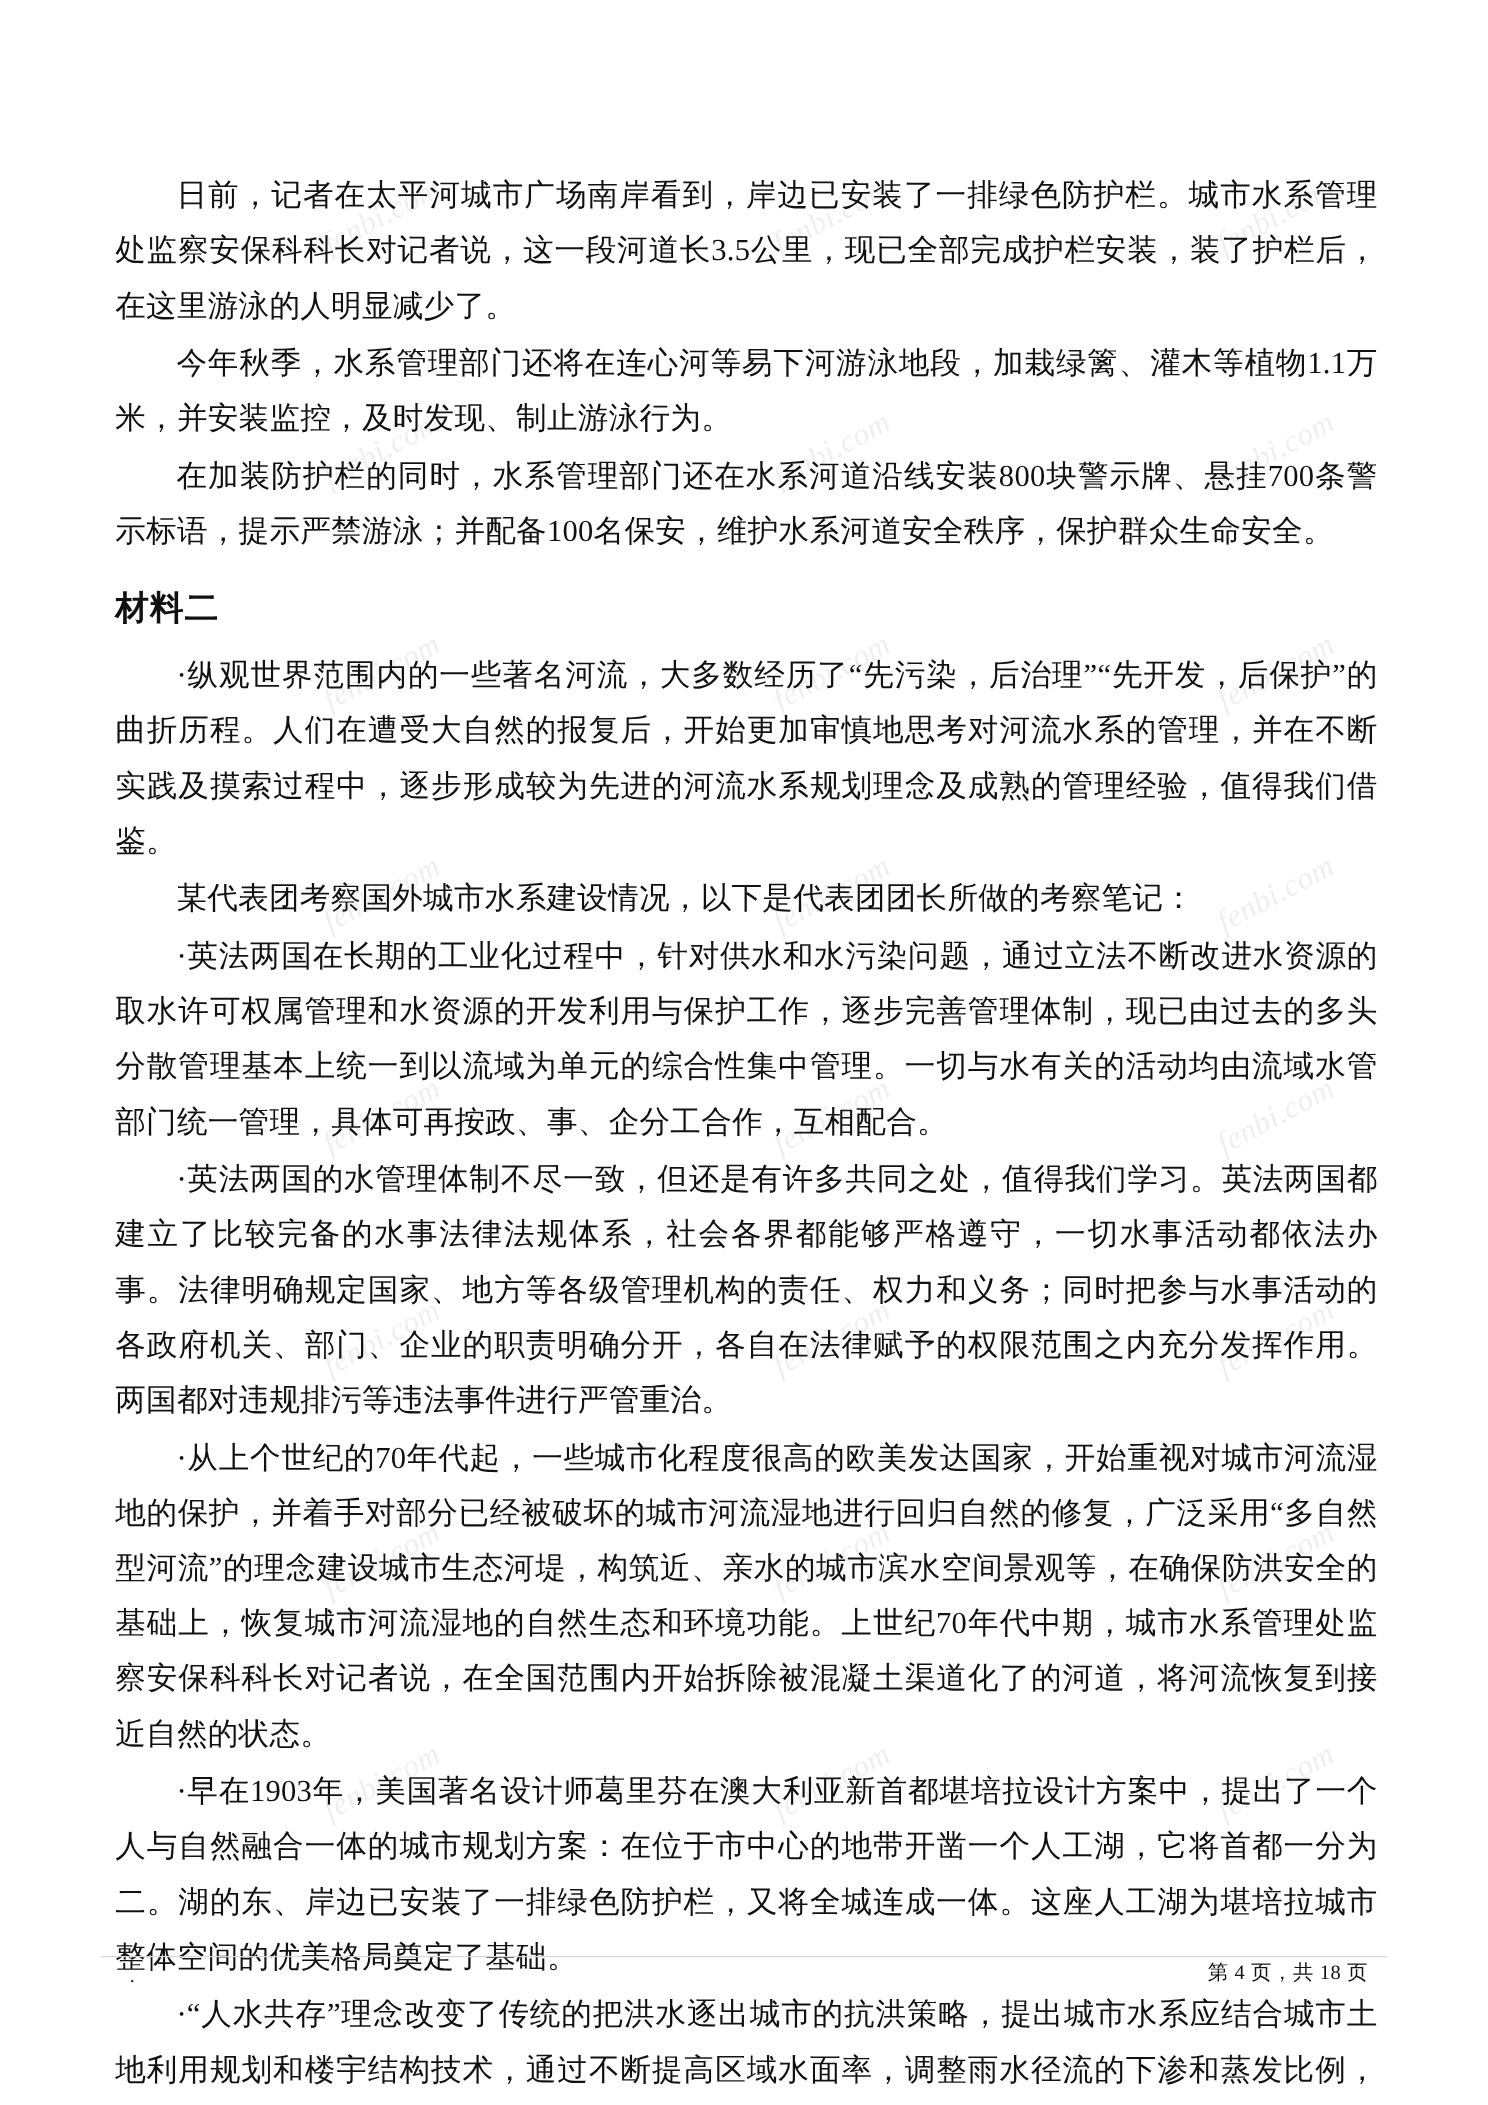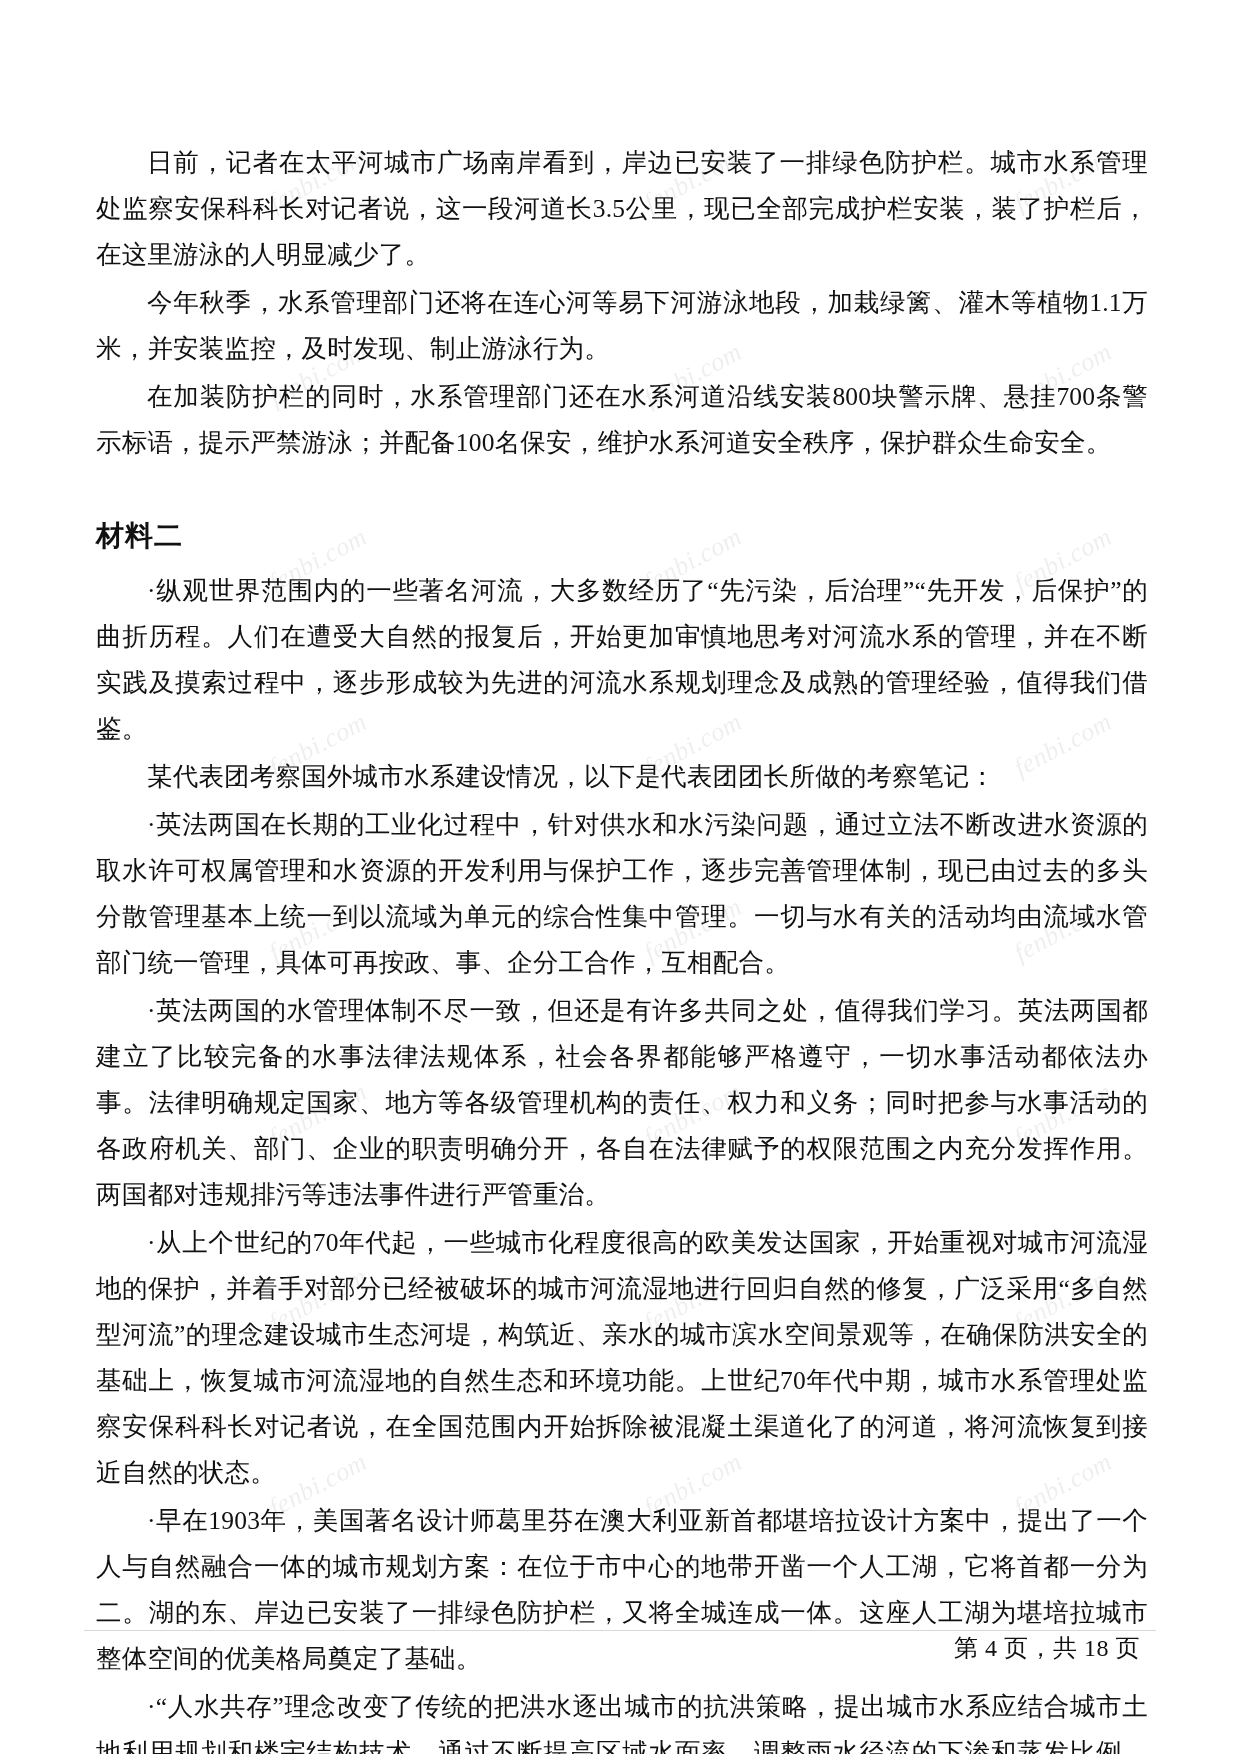--- a/index.html
+++ b/index.html
@@ -53,21 +53,21 @@
     text-justify: inter-ideograph;
     text-indent: 2em;
     letter-spacing: 0.2px;
     font-family: "Liberation Serif", "DejaVu Serif", serif;
   }
   p.para.bullet {
     text-indent: 2em;
   }
 
   h2.section-heading {
-    margin: 48px 0 10px 0;
+    margin: 20px 0 10px 0;
     font-size: 28px;
     line-height: 44px;
     font-weight: bold;
     letter-spacing: 1px;
     font-family: "Liberation Serif", "DejaVu Serif", serif;
   }
 
   
   .footer {
     position: absolute;
@@ -88,21 +88,21 @@
     position: absolute;
     left: 108px;
     top: 6px;
     font-size: 18px;
     color: #333;
   }
   .footer-right {
     position: absolute;
     right: 100px;
     top: 2px;
-    font-size: 24px;
+    font-size: 17px;
     color: #111;
     letter-spacing: 0.5px;
   }
 </style>
 </head>
 <body>
 
 <div class="page">
 
   <div class="watermark-layer">

